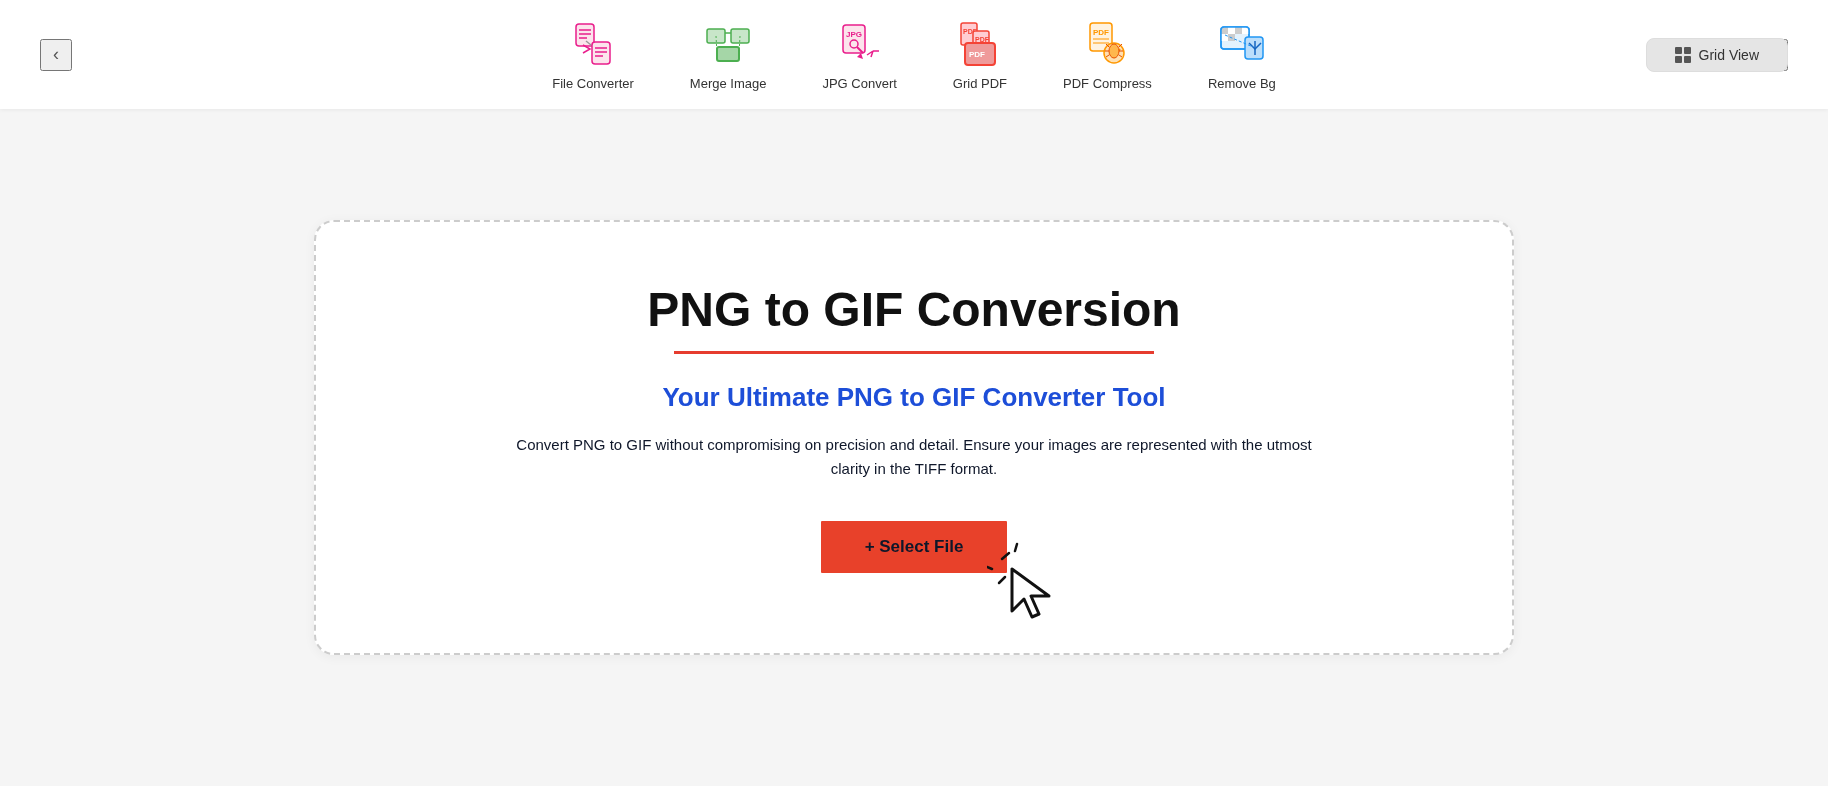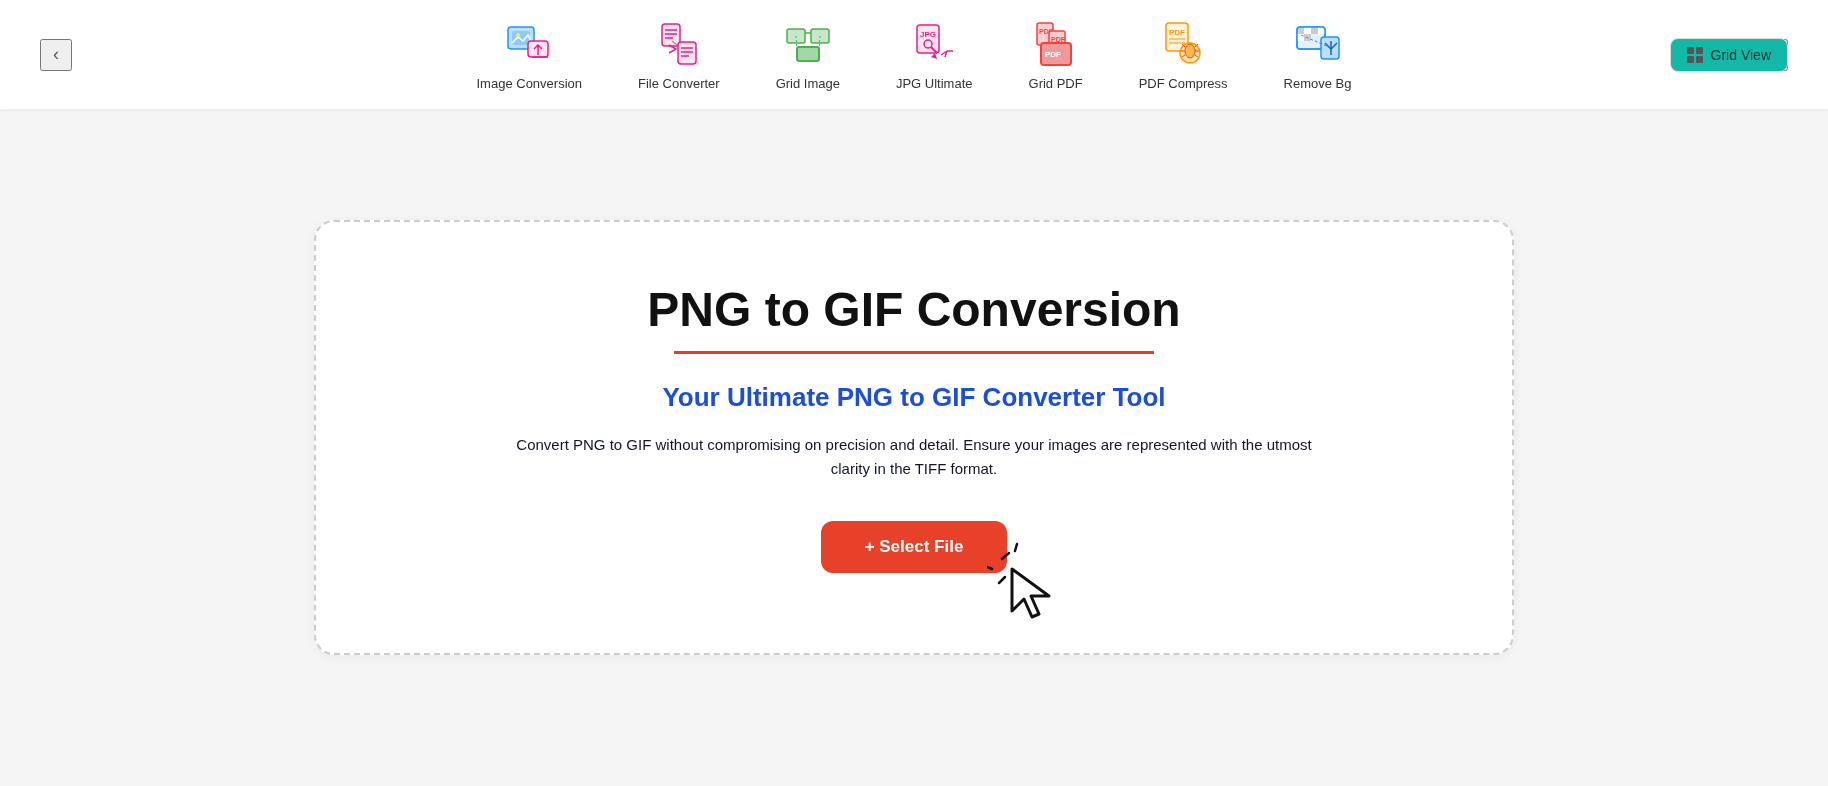--- a/index.html
+++ b/index.html
@@ -70,22 +70,22 @@
       white-space: nowrap;
     }
 
     .grid-view-btn {
       position: absolute;
       right: 40px;
       top: 50%;
       transform: translateY(-50%);
       border: 1.5px solid #ddd;
       border-radius: 8px;
-      padding: 8px 16px;
-      background: #14b8a6;
+      padding: 8px 28px;
+      background: #e5e5e5;
       cursor: pointer;
       display: flex;
       align-items: center;
       gap: 8px;
       font-size: 14px;
       color: #333;
     }
 
     
     .main-content {
@@ -135,23 +135,23 @@
     .card-description {
       font-size: 15px;
       color: #0f172a;
       max-width: 800px;
       line-height: 1.6;
       margin-bottom: 40px;
     }
 
     .select-file-btn {
       background: #e8412a;
-      color: #ffffff;
+      color: #0f172a;
       border: none;
-      border-radius: 12px;
+      border-radius: 1px;
       padding: 16px 44px;
       font-size: 17px;
       font-weight: 600;
       cursor: pointer;
       display: flex;
       align-items: center;
       gap: 8px;
       position: relative;
     }
 
@@ -185,34 +185,20 @@
     }
   </style>
 </head>
 <body>
 
 <div class="top-nav">
   <button class="nav-arrow">‹</button>
 
   <div class="nav-items">
 
-    <div class="nav-item">
-      <div class="nav-item-icon">
-        <svg width="50" height="50" viewBox="0 0 50 50">
-          <rect x="4" y="8" width="26" height="22" rx="3" fill="#bbdefb" stroke="#2196f3" stroke-width="1.5"></rect>
-          <rect x="8" y="12" width="18" height="14" rx="2" fill="#90caf9"></rect>
-          <circle cx="14" cy="16" r="2" fill="#ffeb3b"></circle>
-          <polyline points="8,24 14,18 19,22 24,16 26,20 26,24" fill="none" stroke="#fff" stroke-width="1.5"></polyline>
-          <rect x="24" y="22" width="20" height="16" rx="3" fill="#fce4ec" stroke="#e91e8c" stroke-width="1.5"></rect>
-          <path d="M28 38 L44 38" stroke="#e91e8c" stroke-width="1.5"></path>
-          <path d="M34 26 L34 36 M30 30 L34 26 L38 30" stroke="#e91e8c" stroke-width="1.5" fill="none"></path>
-        </svg>
-      </div>
-      <span class="nav-item-label">Image Conversion</span>
-    </div>
 
     <div class="nav-item">
       <div class="nav-item-icon">
         <svg width="50" height="50" viewBox="0 0 50 50">
           <rect x="8" y="5" width="18" height="22" rx="3" fill="#fce4ec" stroke="#e91e8c" stroke-width="1.5"></rect>
           <line x1="11" y1="11" x2="23" y2="11" stroke="#e91e8c" stroke-width="1.5"></line>
           <line x1="11" y1="15" x2="23" y2="15" stroke="#e91e8c" stroke-width="1.5"></line>
           <line x1="11" y1="19" x2="19" y2="19" stroke="#e91e8c" stroke-width="1.5"></line>
           <path d="M18 22 L28 30" stroke="#999" stroke-width="1.5" marker-end="url(#arr)"></path>
           <rect x="24" y="23" width="18" height="22" rx="3" fill="#fce4ec" stroke="#e91e8c" stroke-width="1.5"></rect>
@@ -229,35 +215,35 @@
       <div class="nav-item-icon">
         <svg width="50" height="50" viewBox="0 0 50 50">
           <rect x="4" y="10" width="18" height="14" rx="2" fill="#c8e6c9" stroke="#4caf50" stroke-width="1.5"></rect>
           <rect x="28" y="10" width="18" height="14" rx="2" fill="#c8e6c9" stroke="#4caf50" stroke-width="1.5"></rect>
           <rect x="14" y="28" width="22" height="14" rx="2" fill="#a5d6a7" stroke="#4caf50" stroke-width="2"></rect>
           <path d="M13 17 L14 35" stroke="#4caf50" stroke-width="1" stroke-dasharray="2,2"></path>
           <path d="M37 17 L36 35" stroke="#4caf50" stroke-width="1" stroke-dasharray="2,2"></path>
           <path d="M22 14 L28 14" stroke="#4caf50" stroke-width="1.5" marker-end="url(#arr2)"></path>
         </svg>
       </div>
-      <span class="nav-item-label">Grid Image</span>
+      <span class="nav-item-label">Merge Image</span>
     </div>
 
     <div class="nav-item">
       <div class="nav-item-icon">
         <svg width="50" height="50" viewBox="0 0 50 50">
           <rect x="8" y="6" width="22" height="28" rx="3" fill="#fce4ec" stroke="#e91e8c" stroke-width="1.5"></rect>
           <text x="11" y="18" font-size="8" fill="#e91e8c" font-weight="bold">JPG</text>
           <circle cx="19" cy="25" r="4" fill="none" stroke="#e91e8c" stroke-width="1.5"></circle>
           <path d="M22 28 L28 34" stroke="#e91e8c" stroke-width="2"></path>
           <path d="M32 36 L38 32 M38 32 L36 38 M38 32 L44 32" fill="none" stroke="#e91e8c" stroke-width="1.5"></path>
           <path d="M28 40 L22 38 L26 34" fill="#e91e8c"></path>
         </svg>
       </div>
-      <span class="nav-item-label">JPG Ultimate</span>
+      <span class="nav-item-label">JPG Convert</span>
     </div>
 
     <div class="nav-item">
       <div class="nav-item-icon">
         <svg width="50" height="50" viewBox="0 0 50 50">
           <rect x="6" y="4" width="16" height="22" rx="2" fill="#ffcdd2" stroke="#f44336" stroke-width="1.5"></rect>
           <text x="8" y="15" font-size="7" fill="#f44336" font-weight="bold">PDF</text>
           <rect x="18" y="12" width="16" height="22" rx="2" fill="#ffcdd2" stroke="#f44336" stroke-width="1.5"></rect>
           <text x="20" y="23" font-size="7" fill="#f44336" font-weight="bold">PDF</text>
           <rect x="10" y="24" width="30" height="22" rx="3" fill="#ef9a9a" stroke="#f44336" stroke-width="2"></rect>

